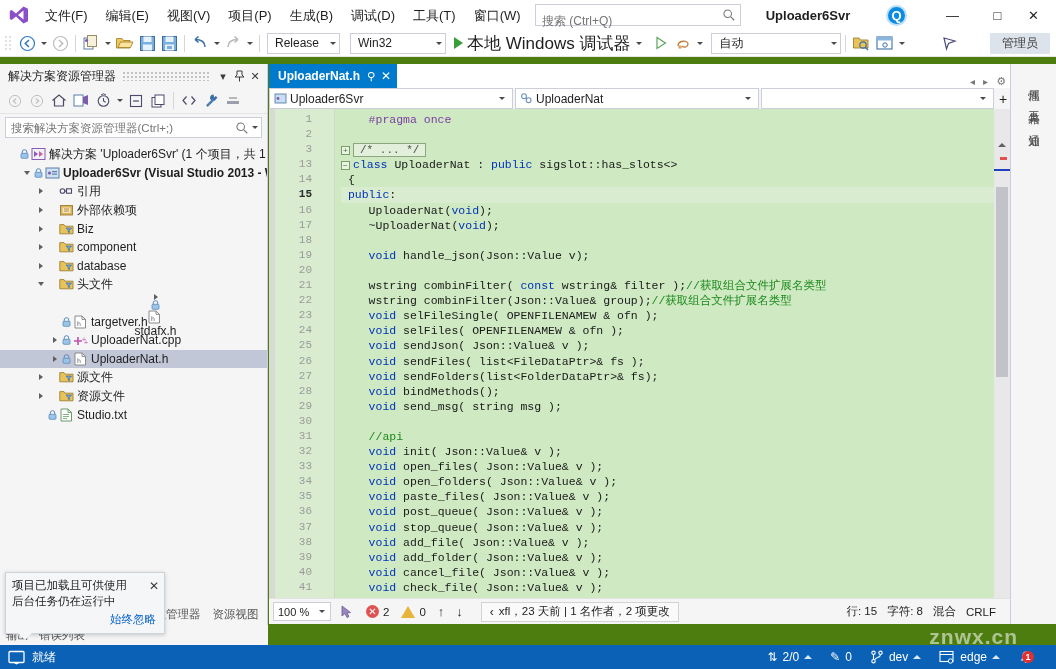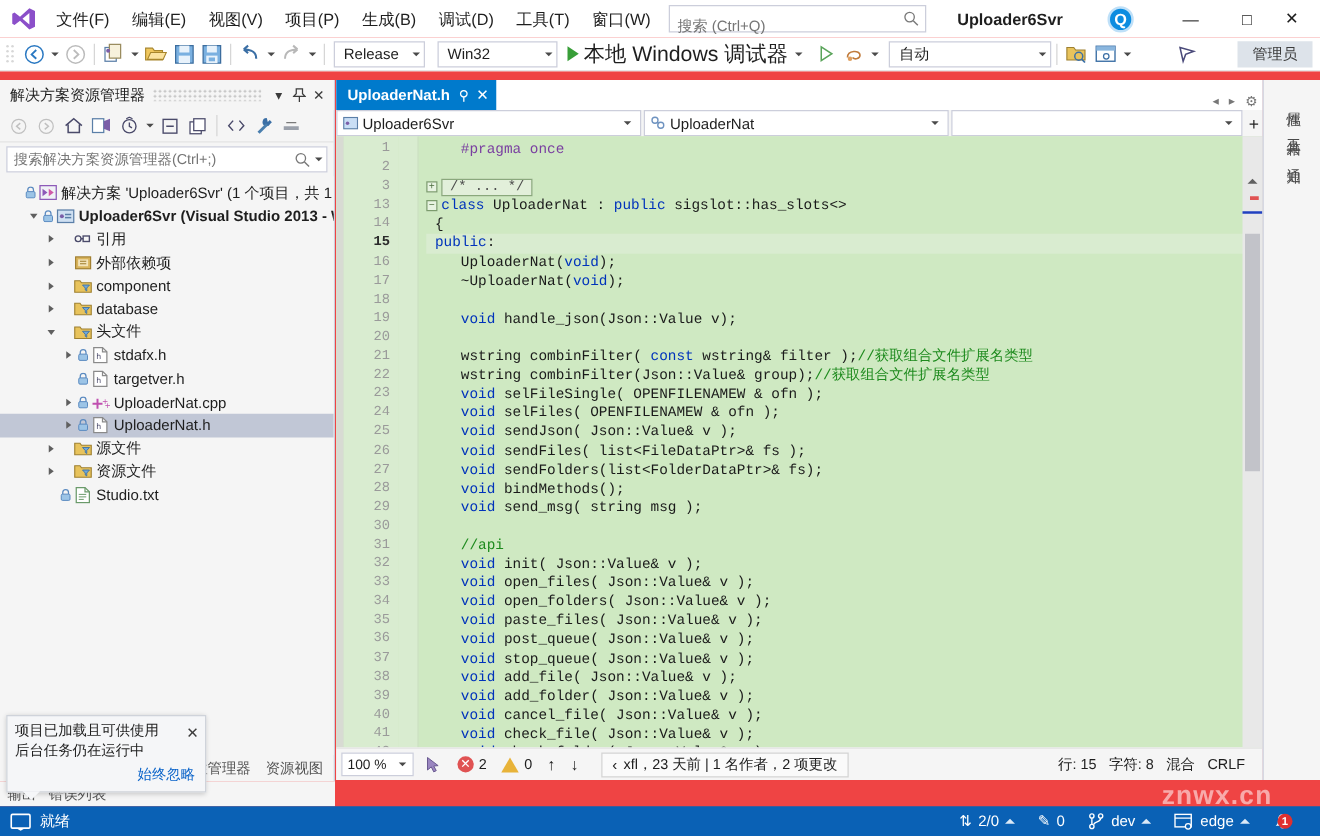--- a/index.html
+++ b/index.html
@@ -4,21 +4,21 @@
 <style>
   * { box-sizing: border-box; margin: 0; padding: 0; }
   html, body {
     width: 1056px; height: 669px;
     overflow: hidden;
     font-family: "Liberation Sans", "DejaVu Sans", sans-serif;
     font-size: 12px;
     background: #ffffff;
     color: #1e1e1e;
   }
-  #app { position: relative; width: 1056px; height: 669px; background: #ef4444; }
+  #app { position: relative; width: 1056px; height: 669px; background: #4d7c0f; }
 
   
   .titlebar {
     position: absolute; left: 0; top: 0; width: 1056px; height: 30px;
     background: #ffffff; display: flex; align-items: center;
   }
   .vs-logo {
     width: 26px; height: 26px; margin-left: 6px;
     display: flex; align-items: center; justify-content: center;
   }
@@ -613,49 +613,62 @@
           <span class="tw">
             <span class="arr-r"></span>
           </span>
           <span class="lock"></span>
           <span class="ticon">
             <svg width="15" height="14" viewBox="0 0 15 14">
               <path d="M0.8 11.8 V2.6 H5 L6.2 4.2 H14 V11.8 Z" fill="#e8c35c" stroke="#9e8030" stroke-width=".9"></path>
               <path d="M7 6 H12.6 L10.4 8.4 V10.8 L9.2 10 V8.4 Z" fill="#6fa8dc" stroke="#3d6f9e" stroke-width=".7"></path>
             </svg>
           </span>
-          <span>component</span>
+          <span>Biz</span>
         </div>
         <div class="tnode" style="padding-left: 34px;">
           <span class="tw">
             <span class="arr-r"></span>
           </span>
           <span class="lock"></span>
           <span class="ticon">
             <svg width="15" height="14" viewBox="0 0 15 14">
               <path d="M0.8 11.8 V2.6 H5 L6.2 4.2 H14 V11.8 Z" fill="#e8c35c" stroke="#9e8030" stroke-width=".9"></path>
               <path d="M7 6 H12.6 L10.4 8.4 V10.8 L9.2 10 V8.4 Z" fill="#6fa8dc" stroke="#3d6f9e" stroke-width=".7"></path>
             </svg>
           </span>
-          <span>database</span>
+          <span>component</span>
         </div>
         <div class="tnode" style="padding-left: 34px;">
           <span class="tw">
-            <span class="arr-d"></span>
+            <span class="arr-r"></span>
           </span>
           <span class="lock"></span>
           <span class="ticon">
             <svg width="15" height="14" viewBox="0 0 15 14">
               <path d="M0.8 11.8 V2.6 H5 L6.2 4.2 H14 V11.8 Z" fill="#e8c35c" stroke="#9e8030" stroke-width=".9"></path>
               <path d="M7 6 H12.6 L10.4 8.4 V10.8 L9.2 10 V8.4 Z" fill="#6fa8dc" stroke="#3d6f9e" stroke-width=".7"></path>
             </svg>
           </span>
+          <span>database</span>
+        </div>
+        <div class="tnode" style="padding-left: 34px;">
+          <span class="tw">
+            <span class="arr-d"></span>
+          </span>
+          <span class="lock"></span>
+          <span class="ticon">
+            <svg width="15" height="14" viewBox="0 0 15 14">
+              <path d="M0.8 11.8 V2.6 H5 L6.2 4.2 H14 V11.8 Z" fill="#e8c35c" stroke="#9e8030" stroke-width=".9"></path>
+              <path d="M7 6 H12.6 L10.4 8.4 V10.8 L9.2 10 V8.4 Z" fill="#6fa8dc" stroke="#3d6f9e" stroke-width=".7"></path>
+            </svg>
+          </span>
           <span>头文件</span>
         </div>
-        <div class="tnode" style="padding-left: 48px;">
+        <div class="tnode" style="padding-left: 48px; flex-direction: column;">
           <span class="tw">
             <span class="arr-r"></span>
           </span>
           <span class="lock">
             <svg width="9" height="10" viewBox="0 0 9 10">
               <path d="M2.2 4.5 V3 a2.3 2.3 0 0 1 4.6 0 V4.5" fill="none" stroke="#5a8ac0" stroke-width="1"></path>
               <rect x="1" y="4.3" width="7" height="5" rx="1" fill="#9cc4e6" stroke="#5a8ac0" stroke-width=".8"></rect>
             </svg>
           </span>
           <span class="ticon">

